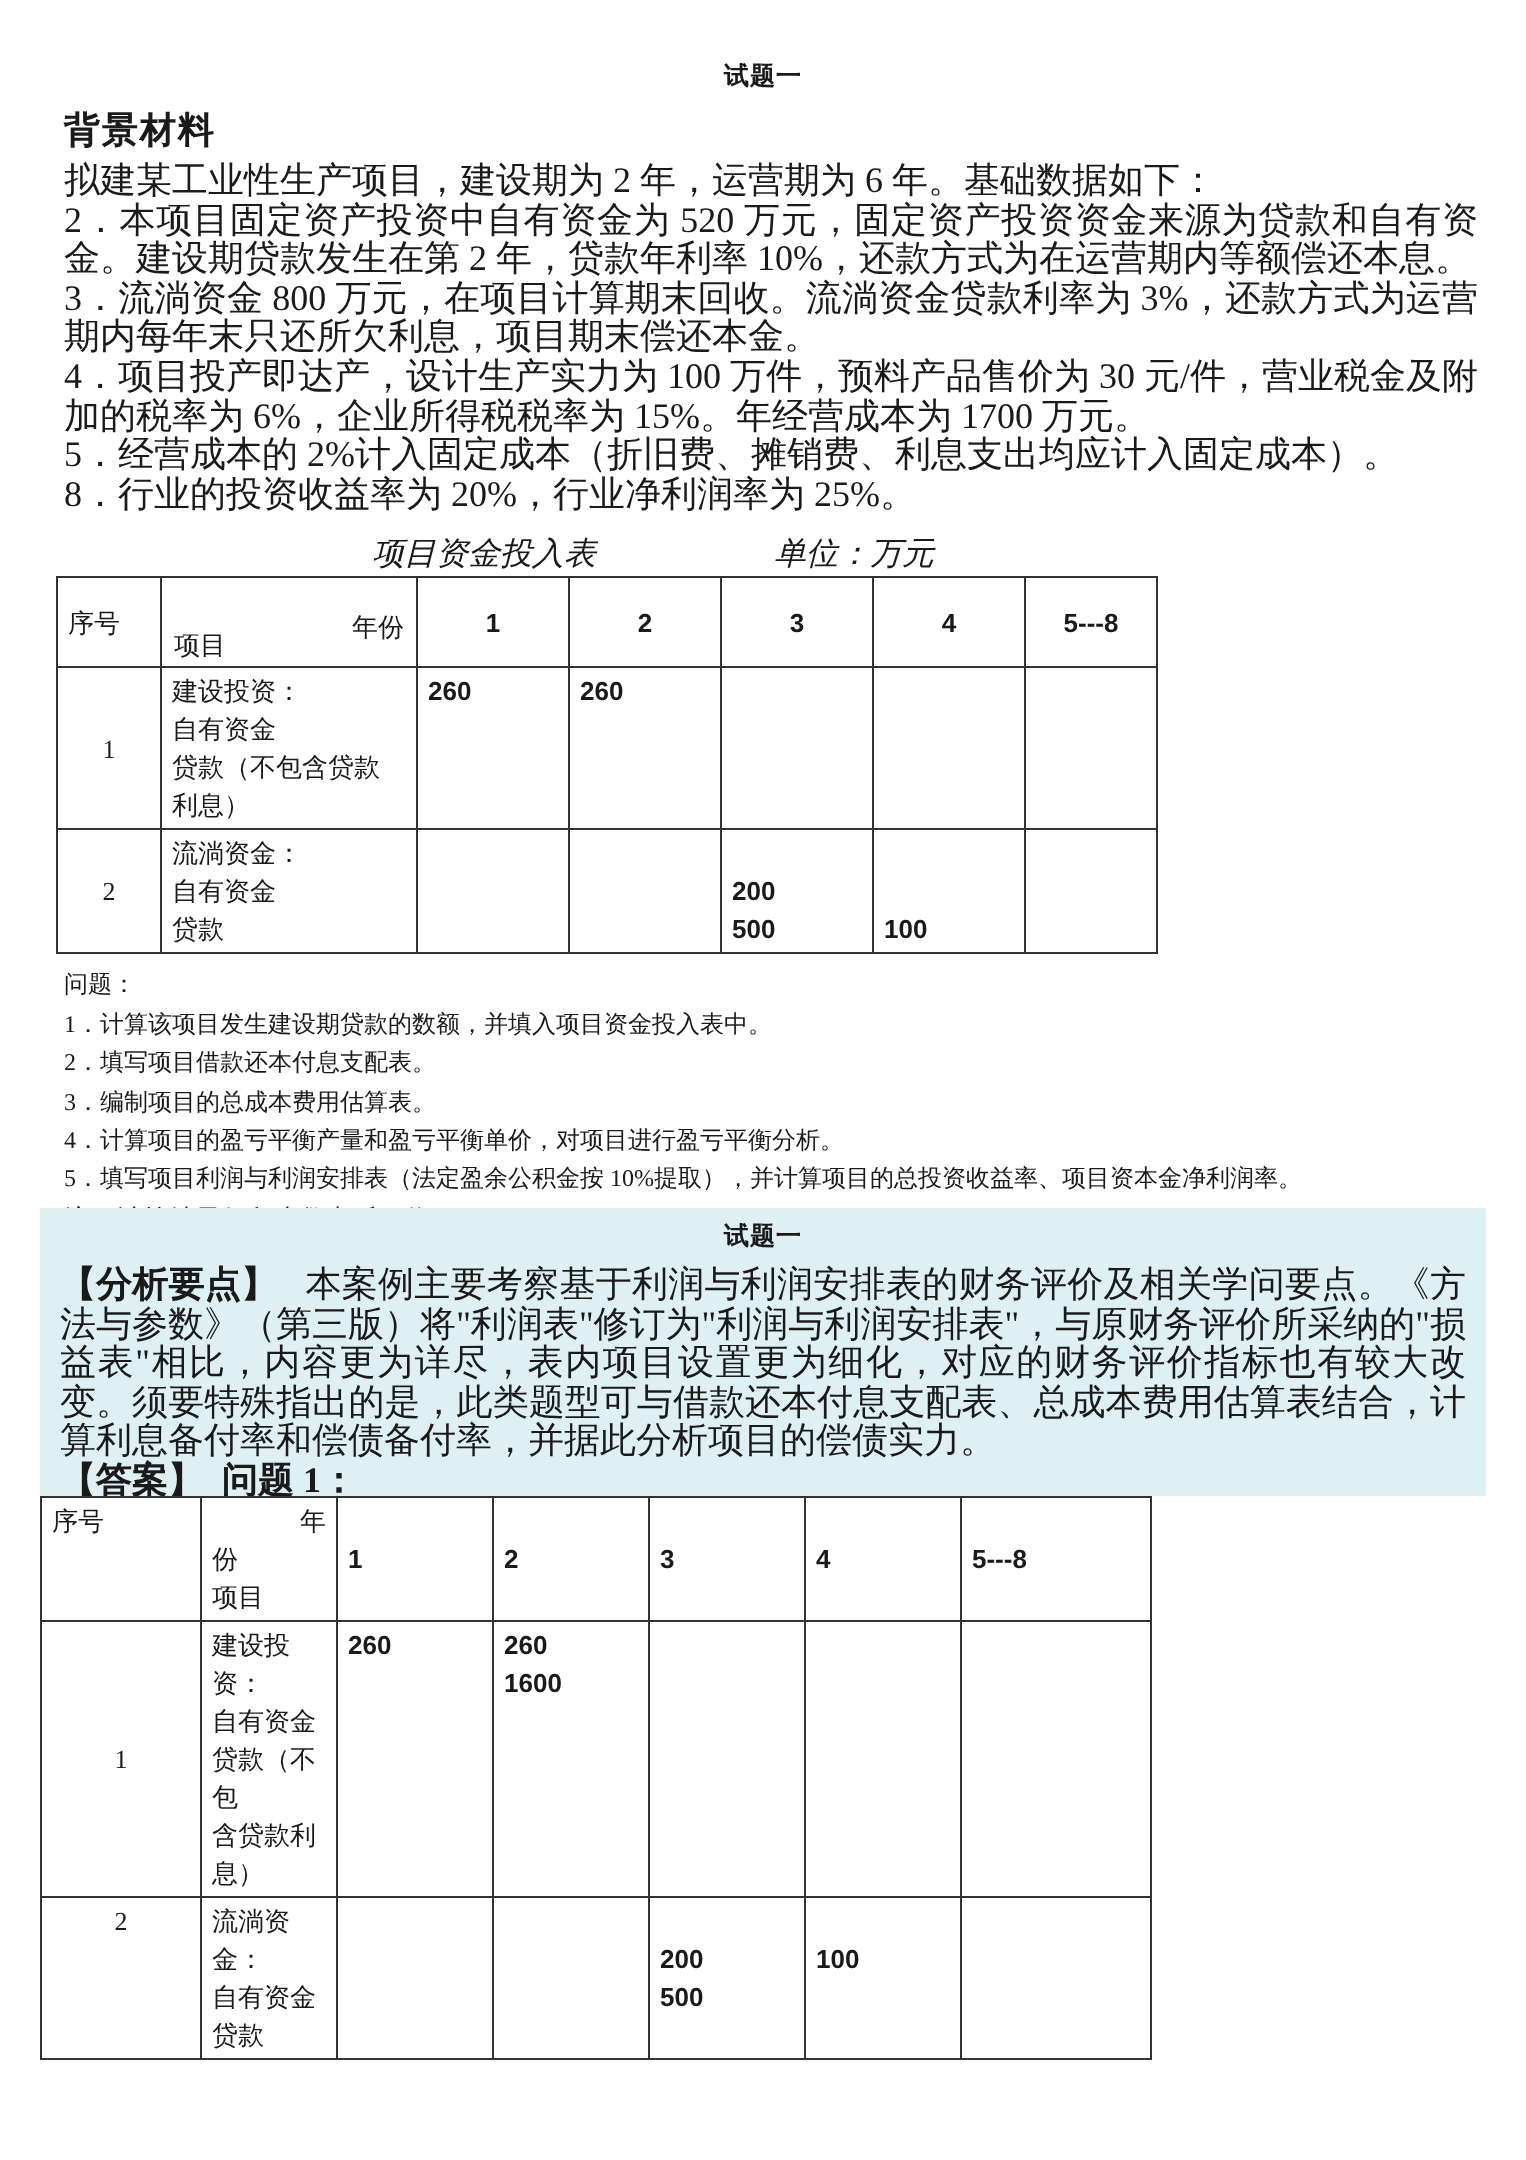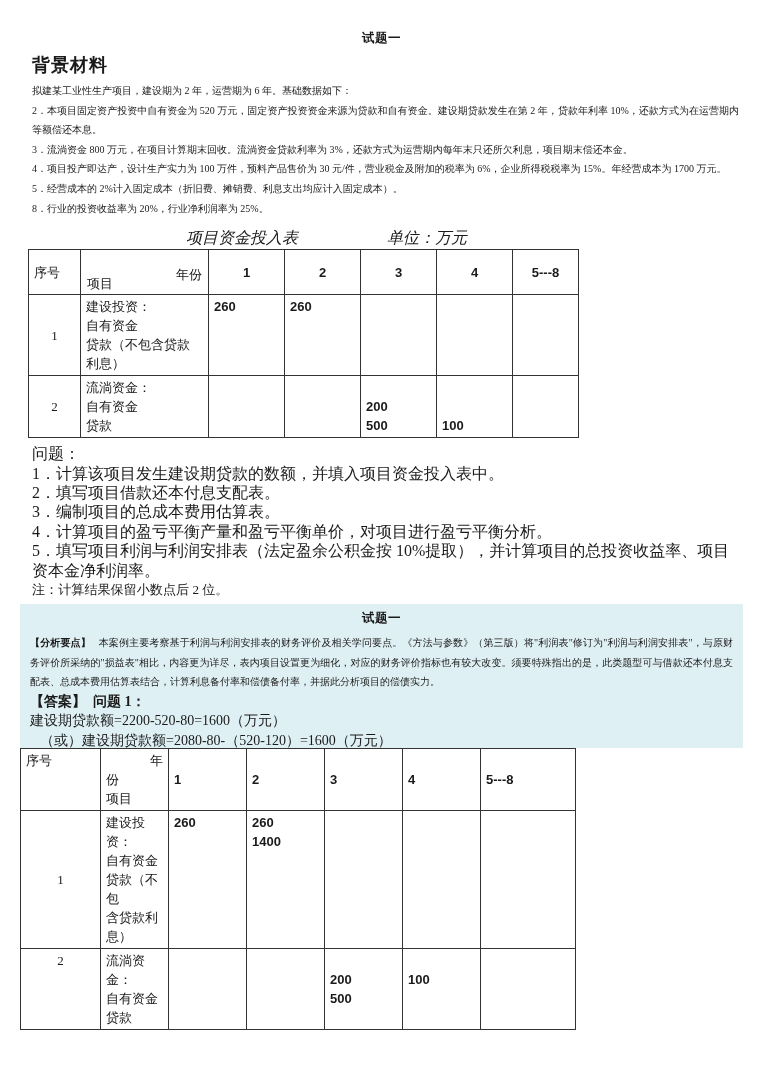--- a/index.html
+++ b/index.html
@@ -59,21 +59,21 @@
     font-family: "Liberation Sans", "DejaVu Sans", sans-serif;
   }
   .heading-big {
     font-size: 18px;
     font-weight: bold;
     margin: 0 0 4px 8px;
     letter-spacing: 1px;
     font-family: "Liberation Sans", "DejaVu Sans", sans-serif;
   }
   .para {
-    font-size: 10px;
+    font-size: 18px;
     line-height: 19.6px;
     margin: 0 0 0 8px;
     text-align: justify;
     text-justify: inter-ideograph;
   }
 
   
   .tbl-caption {
     position: relative;
     font-size: 16px;
@@ -147,24 +147,24 @@
   
   #table-two { width: 555px; margin-left: 0px; }
   #table-two col.c0 { width: 80px; }
   #table-two col.c1 { width: 68px; }
   #table-two col.c2 { width: 78px; }
   #table-two col.c3 { width: 78px; }
   #table-two col.c4 { width: 78px; }
   #table-two col.c5 { width: 78px; }
   #table-two col.c6 { width: 95px; }
 
-  .qline { font-size: 16px; line-height: 19.4px; margin-left: 8px; }
+  .qline { font-size: 12px; line-height: 19.4px; margin-left: 8px; }
   .note  { font-size: 13.1px; line-height: 19.4px; margin-left: 8px; }
 
-  .ans-line { font-size: 14px; line-height: 19.6px; margin-left: 0px; }
+  .ans-line { font-size: 18px; line-height: 19.6px; margin-left: 0px; }
   .ans-line.indent1 { margin-left: 10px; }
   .bold { font-weight: bold; }
 </style>
 </head>
 <body>
 
 <div class="page">
 
   <div class="section-one">
 
@@ -314,21 +314,21 @@
             <div>自有资金</div>
             <div>贷款（不包</div>
             <div>含贷款利</div>
             <div>息）</div>
           </td>
           <td>
               <div class="num">260</div>
             </td>
           <td>
             <div class="num">260</div>
-            <div class="num">1400</div>
+            <div class="num">1600</div>
           </td>
           <td></td>
           <td></td>
           <td></td>
         </tr>
 
         <tr>
           <td class="center" style="vertical-align:top">2</td>
           <td>
             <div>流淌资金：</div>

